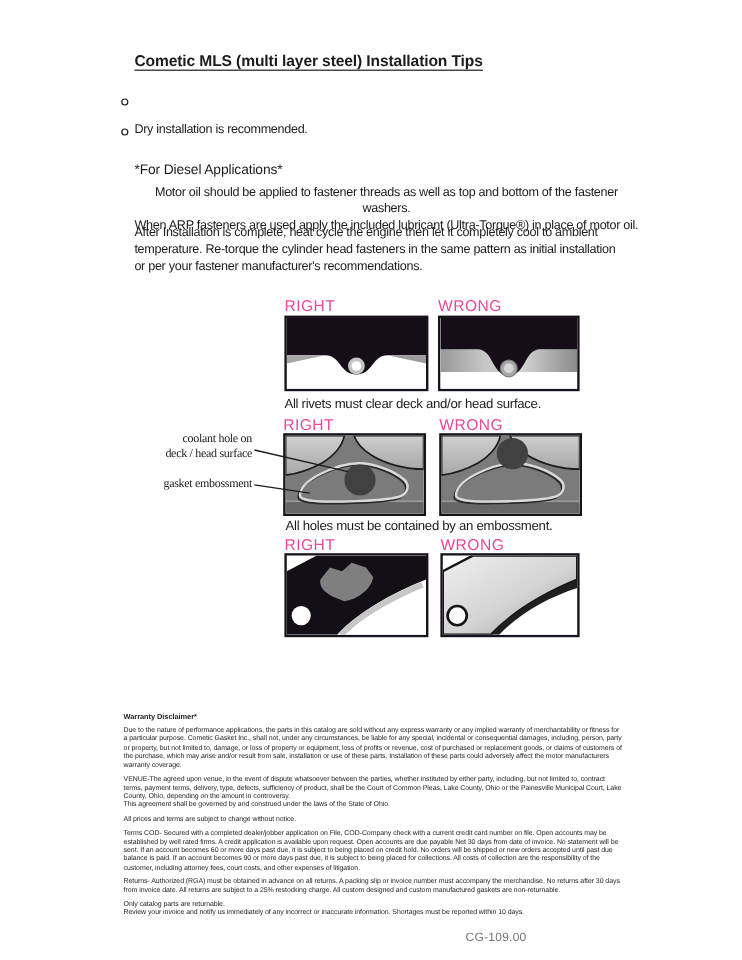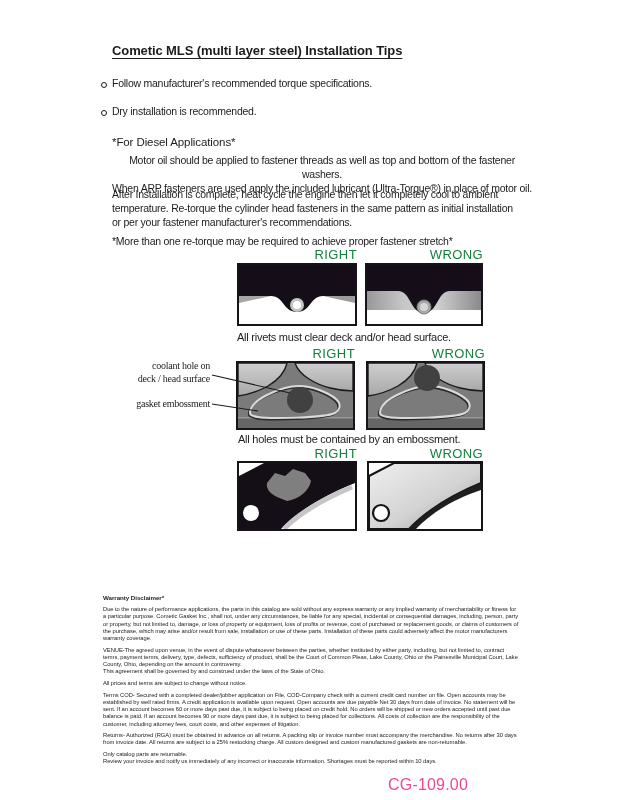--- a/index.html
+++ b/index.html
@@ -15,61 +15,59 @@
   .brow{display:flex;align-items:flex-start;}
   .dot{flex:none;width:4px;height:4px;border:1px solid #1c1b1e;border-radius:50%;margin:5px 5px 0 0;}
   .fdot{flex:none;width:4px;height:4px;background:#1c1b1e;border-radius:50%;margin:5px 5px 0 0;}
   .sub{margin-left:19px;}
 
   .diesel-h{position:absolute;left:112px;top:118px;font-size:11.5px;font-weight:normal;letter-spacing:-0.1px;}
   .p1{position:absolute;left:112px;top:136px;width:420px;text-align:center;}
   .p2{position:absolute;left:112px;top:170px;width:420px;}
   .p3{position:absolute;left:112px;top:217px;width:440px;}
 
-  .rw{position:absolute;font-size:13px;letter-spacing:0.4px;text-align:right;color:#15803d;}
+  .rw{position:absolute;font-size:13px;letter-spacing:0.4px;text-align:left;color:#ec4899;}
   .panel{position:absolute;border:2px solid #18121b;box-sizing:border-box;background:#fff;}
   .panel svg{display:block;width:100%;height:100%;}
   .caption{position:absolute;font-size:11px;letter-spacing:-0.25px;line-height:12.8px;}
 
   .side-label{position:absolute;font-size:10px;letter-spacing:-0.25px;line-height:13px;
               text-align:right;white-space:pre-line;font-family:Liberation Serif, serif;}
   .leader{position:absolute;left:210px;top:350px;width:100px;height:50px;pointer-events:none;overflow:visible;}
 
   .warranty{position:absolute;left:103px;top:576px;width:416px;font-size:5.8px;letter-spacing:-0.05px;
             line-height:7.2px;color:#242327;}
   .warranty .wh{font-weight:bold;font-size:6.2px;margin:0 0 5px 0;}
   .warranty p{margin:0 0 4.5px 0;white-space:pre-line;}
 
-  .pagenum{position:absolute;left:388px;top:758px;font-size:16px;letter-spacing:0.2px;color:#ec4899;}
+  .pagenum{position:absolute;left:388px;top:758px;font-size:10px;letter-spacing:0.2px;color:#737373;}
 </style>
 </head>
 <body>
 
 <div class="page">
 
   <div class="title">Cometic MLS (multi layer steel) Installation Tips</div>
 
   <div class="bullets body-text">
     <div class="brow">
       <span class="dot"></span>
-      <span>Follow manufacturer's recommended torque specifications.</span>
     </div>
     <div class="brow">
       <span class="dot"></span>
       <span>Dry installation is recommended.</span>
     </div>
   </div>
 
   <div class="diesel-h">*For Diesel Applications*</div>
   <div class="p1 body-text">Motor oil should be applied to fastener threads as well as top and bottom of the fastener washers.
 When ARP fasteners are used apply the included lubricant (Ultra-Torque®) in place of motor oil.</div>
   <div class="p2 body-text">After Installation is complete, heat cycle the engine then let it completely cool to ambient
 temperature. Re-torque the cylinder head fasteners in the same pattern as initial installation
 or per your fastener manufacturer's recommendations.</div>
-  <div class="p3 body-text">*More than one re-torque may be required to achieve proper fastener stretch*</div>
 
   <div class="rw" style="left:237px;top:229px;width:120px;">RIGHT</div>
   <div class="rw" style="left:365px;top:229px;width:118px;">WRONG</div>
 
   <div class="panel" style="left:237px;top:245px;width:120px;height:63px;">
     <svg viewBox="0 0 116 59" preserveAspectRatio="none">
       <rect x="0" y="0" width="116" height="59" fill="#ffffff"></rect>
       <path d="M0,0 H116 V31 H84 C71,31 72,47 58,47 C44,47 45,31 32,31 H0 Z" fill="#150e18"></path>
       <path d="M0,31 H32 L0,38 Z" fill="#a6a6a6"></path>
       <path d="M116,31 H84 L116,38 Z" fill="#9c9c9c"></path>

